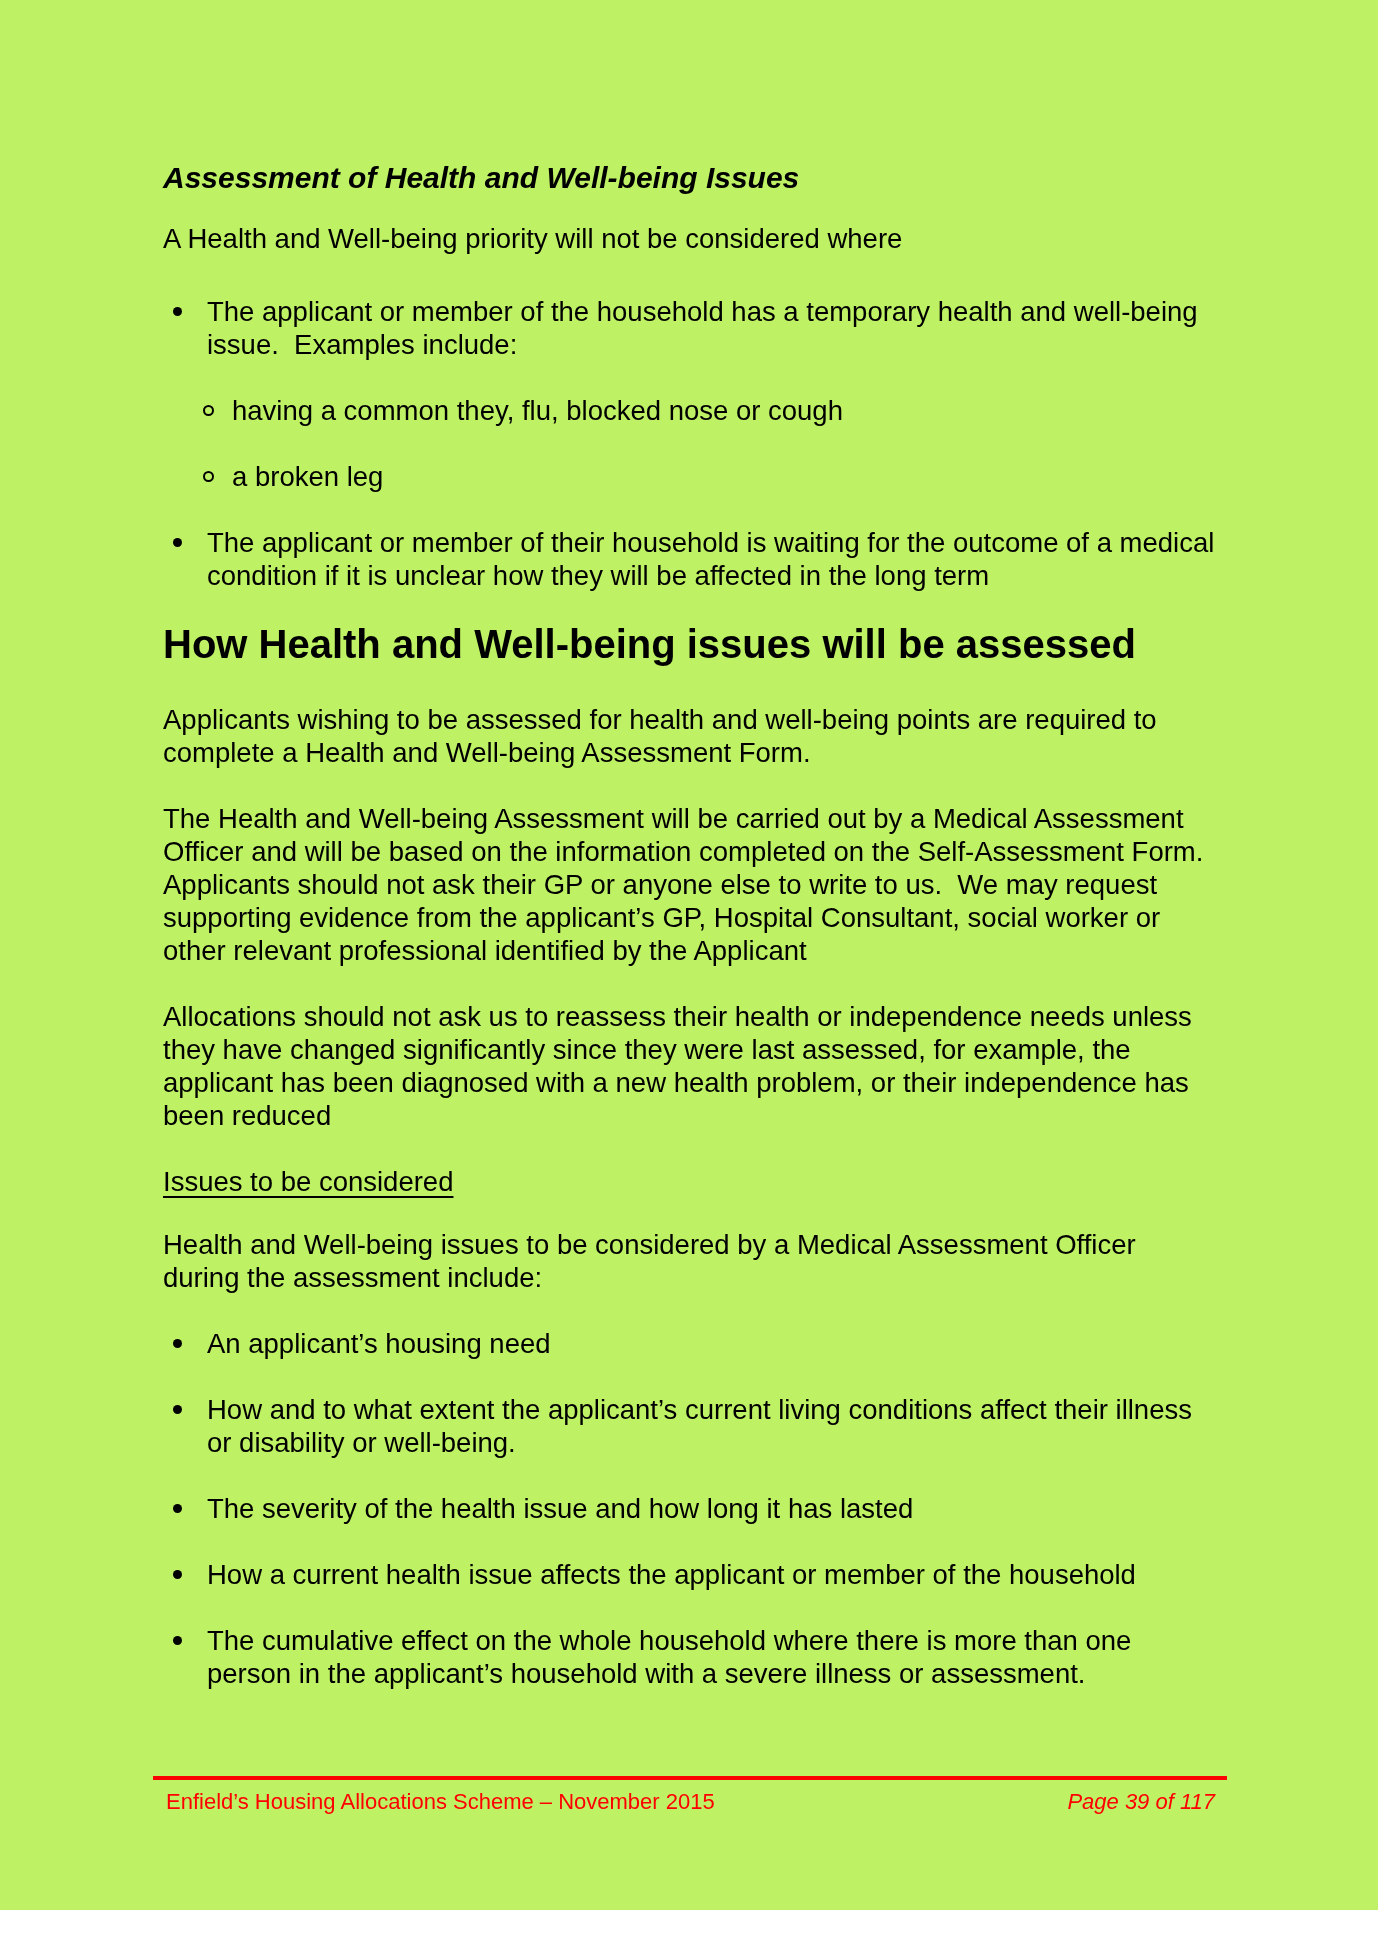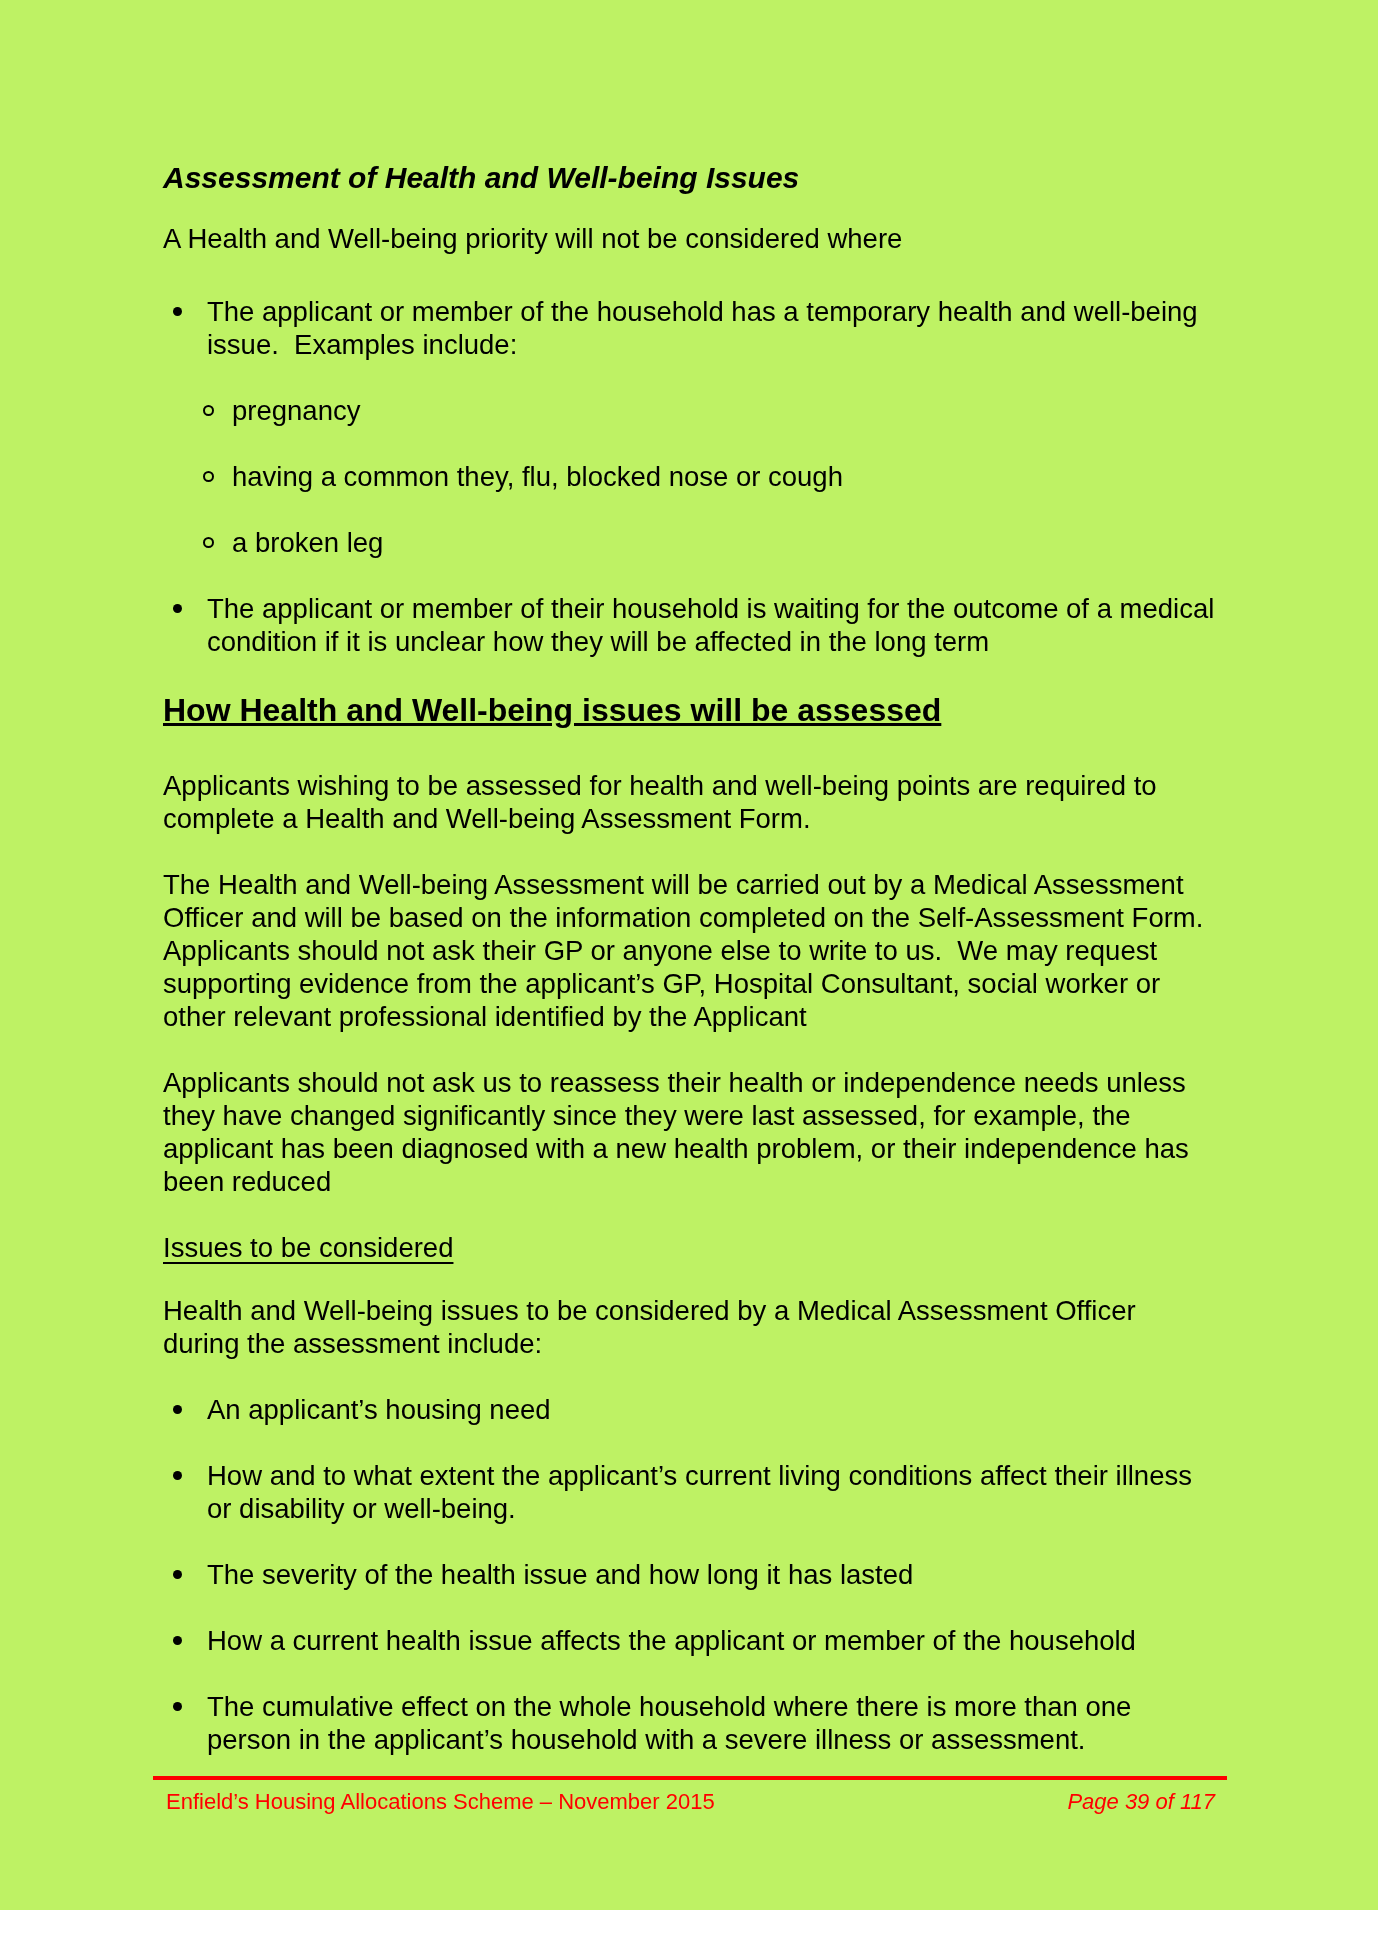--- a/index.html
+++ b/index.html
@@ -30,25 +30,24 @@
   h1.doc-title {
     font-size: 30px;
     line-height: 36px;
     font-weight: bold;
     font-style: italic;
     margin: 0 0 26px 0;
   }
   p { margin: 0 0 33px 0; }
   p.intro { margin-bottom: 40px; }
   h2.section-heading {
-    font-size: 32px;
+    font-size: 40px;
     line-height: 38px;
     font-weight: bold;
     margin: 16px 0 40px 0;
-    text-decoration: underline;
   }
   p.underlined {
     text-decoration: underline;
     text-underline-offset: 5px;
     margin-bottom: 30px;
   }
   .li {
     position: relative;
     padding-left: 44px;
     margin-bottom: 33px;
@@ -100,41 +99,37 @@
 
     <p class="intro" data-bind="doc.intro">A Health and Well-being priority will not be considered where</p>
 
     <div class="li l1">
       <span class="dot"></span>
       <span data-bind="doc.temporary_bullet.text">The applicant or member of the household has a temporary health and well-being issue.  Examples include:</span>
     </div>
 
     <div class="li l2">
       <span class="circle"></span>
-      <span data-bind="doc.temporary_bullet.examples.0">pregnancy</span>
-    </div>
-    <div class="li l2">
-      <span class="circle"></span>
       <span data-bind="doc.temporary_bullet.examples.1">having a common they, flu, blocked nose or cough</span>
     </div>
     <div class="li l2">
       <span class="circle"></span>
       <span data-bind="doc.temporary_bullet.examples.2">a broken leg</span>
     </div>
 
     <div class="li l1">
       <span class="dot"></span>
       <span data-bind="doc.waiting_bullet">The applicant or member of their household is waiting for the outcome of a medical condition if it is unclear how they will be affected in the long term</span>
     </div>
 
     <h2 class="section-heading" data-bind="doc.heading2">How Health and Well-being issues will be assessed</h2>
 
     <p data-bind="doc.paragraphs.0">Applicants wishing to be assessed for health and well-being points are required to complete a Health and Well-being Assessment Form.</p>
     <p data-bind="doc.paragraphs.1">The Health and Well-being Assessment will be carried out by a Medical Assessment Officer and will be based on the information completed on the Self-Assessment Form.  Applicants should not ask their GP or anyone else to write to us.  We may request supporting evidence from the applicant’s GP, Hospital Consultant, social worker or other relevant professional identified by the Applicant</p>
-    <p data-bind="doc.paragraphs.2">Applicants should not ask us to reassess their health or independence needs unless they have changed significantly since they were last assessed, for example, the applicant has been diagnosed with a new health problem, or their independence has been reduced</p>
+    <p data-bind="doc.paragraphs.2">Allocations should not ask us to reassess their health or independence needs unless they have changed significantly since they were last assessed, for example, the applicant has been diagnosed with a new health problem, or their independence has been reduced</p>
 
     <p class="underlined" data-bind="doc.subheading">Issues to be considered</p>
 
     <p data-bind="doc.issues_intro">Health and Well-being issues to be considered by a Medical Assessment Officer during the assessment include:</p>
 
     <div class="li l1">
       <span class="dot"></span>
       <span data-bind="doc.issues.1">An applicant’s housing need</span>
     </div>
     <div class="li l1">

